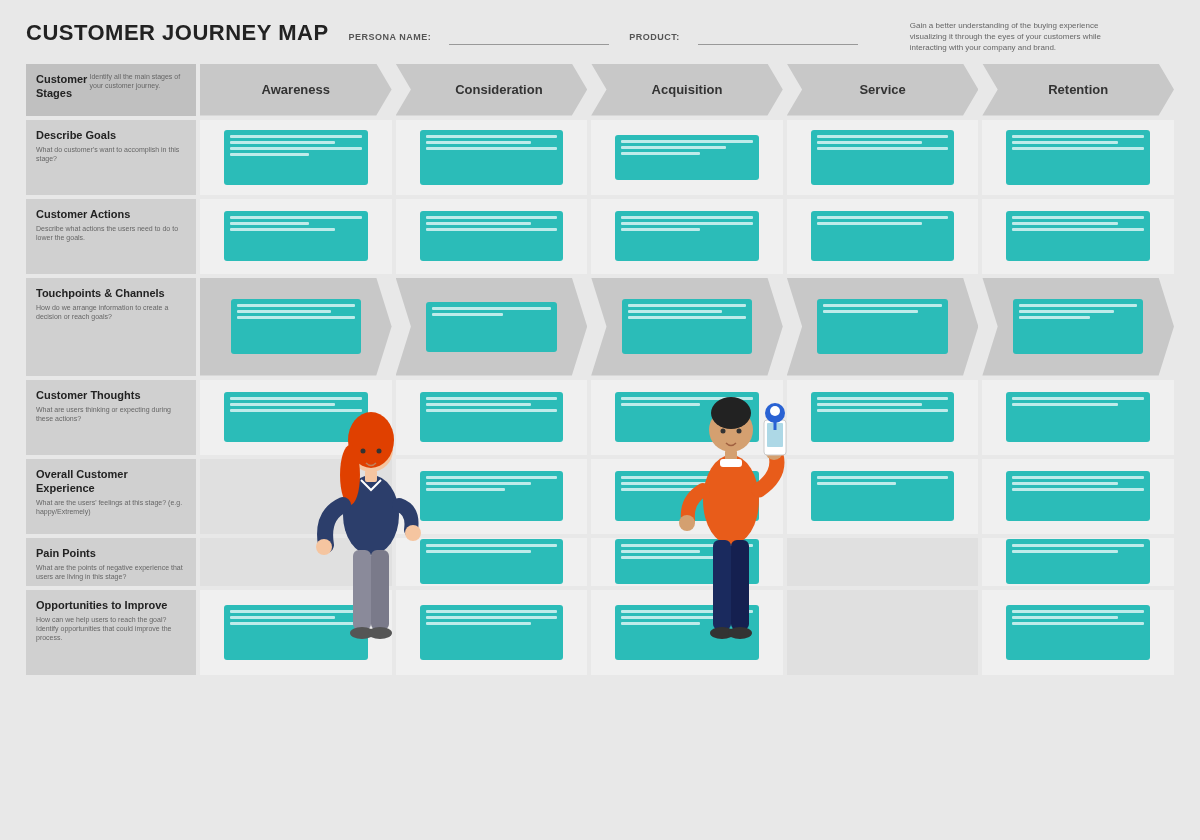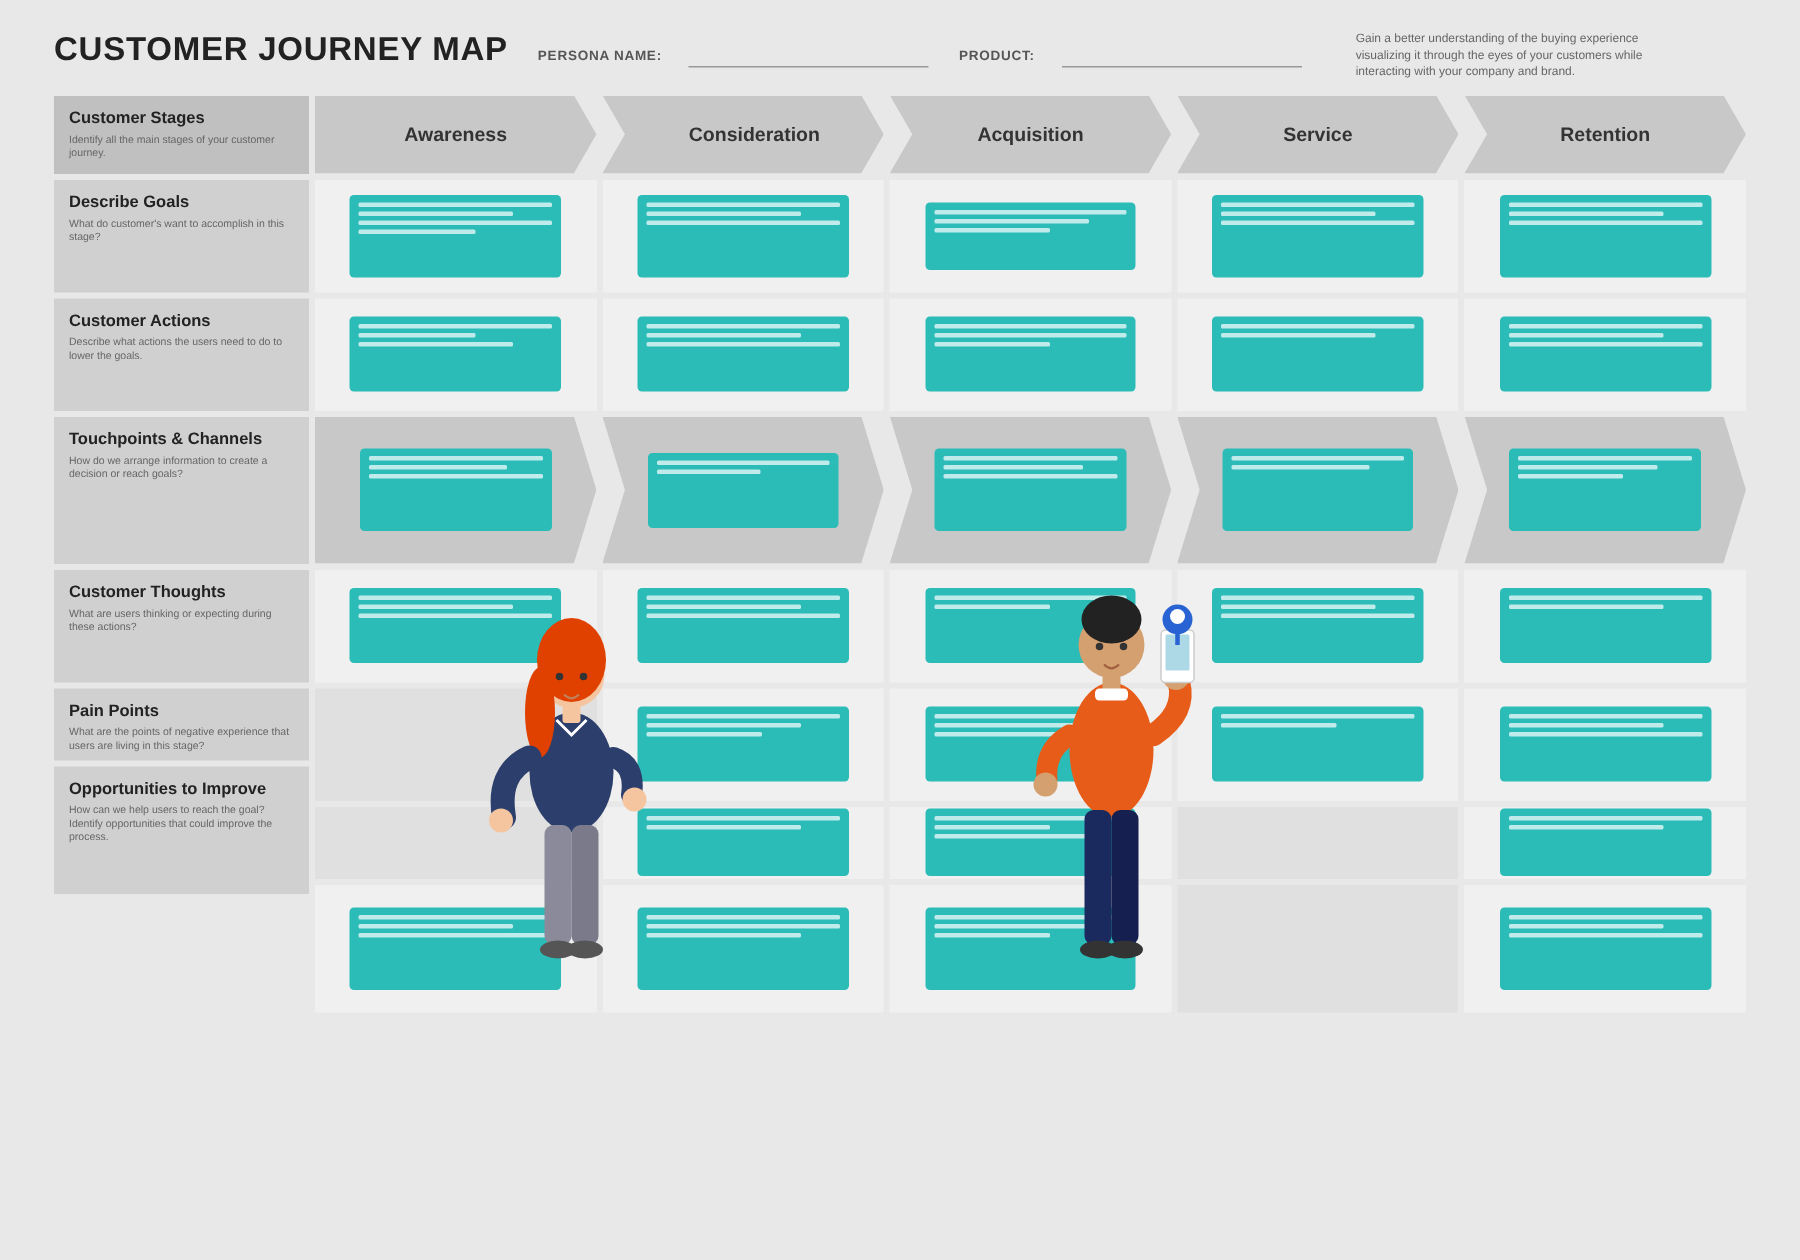--- a/index.html
+++ b/index.html
@@ -9,21 +9,21 @@
       width: 1200px;
       height: 840px;
       overflow: hidden;
       position: relative;
     }
 
     .page-wrapper {
       width: 1200px;
       height: 840px;
       background: #e8e8e8;
-      padding: 20px 36px;
+      padding: 20px 26px;
       position: relative;
     }
 
     .header-row {
       display: flex;
       align-items: flex-start;
       margin-bottom: 10px;
     }
 
     .main-title {
@@ -63,21 +63,21 @@
       border-bottom: 1px solid #999;
       background: transparent;
       font-size: 9px;
     }
 
     .header-description {
       font-size: 8px;
       color: #666;
       max-width: 220px;
       line-height: 1.4;
-      margin-left: 16px;
+      margin-left: 32px;
     }
 
     
     .grid-container {
       display: flex;
       width: 100%;
     }
 
     
     .label-col {
@@ -169,21 +169,21 @@
     .row-actions { height: 75px; }
     .row-touchpoints { height: 98px; }
     .row-thoughts { height: 75px; }
     .row-experience { height: 75px; }
     .row-pain { height: 48px; }
     .row-opportunities { height: 85px; }
 
     .label-cell.row-stages {
       background: #c0c0c0;
       display: flex;
-      flex-direction: column;
+      flex-direction: row;
       justify-content: center;
     }
 
     
     .char-female {
       position: absolute;
       bottom: 0;
       left: 280px;
       width: 130px;
       height: 320px;
@@ -245,20 +245,24 @@
         <div class="label-cell row-touchpoints">
           <span class="label-cell-title">Touchpoints &amp; Channels</span>
           <span class="label-cell-desc">How do we arrange information to create a decision or reach goals?</span>
         </div>
 
         <div class="label-cell row-thoughts">
           <span class="label-cell-title">Customer Thoughts</span>
           <span class="label-cell-desc">What are users thinking or expecting during these actions?</span>
         </div>
 
+        <div class="label-cell row-experience">
+          <span class="label-cell-title">Overall Customer Experience</span>
+          <span class="label-cell-desc">What are the users' feelings at this stage? (e.g. happy/Extremely)</span>
+        </div>
 
         <div class="label-cell row-pain">
           <span class="label-cell-title">Pain Points</span>
           <span class="label-cell-desc">What are the points of negative experience that users are living in this stage?</span>
         </div>
 
         <div class="label-cell row-opportunities">
           <span class="label-cell-title">Opportunities to Improve</span>
           <span class="label-cell-desc">How can we help users to reach the goal? Identify opportunities that could improve the process.</span>
         </div>

